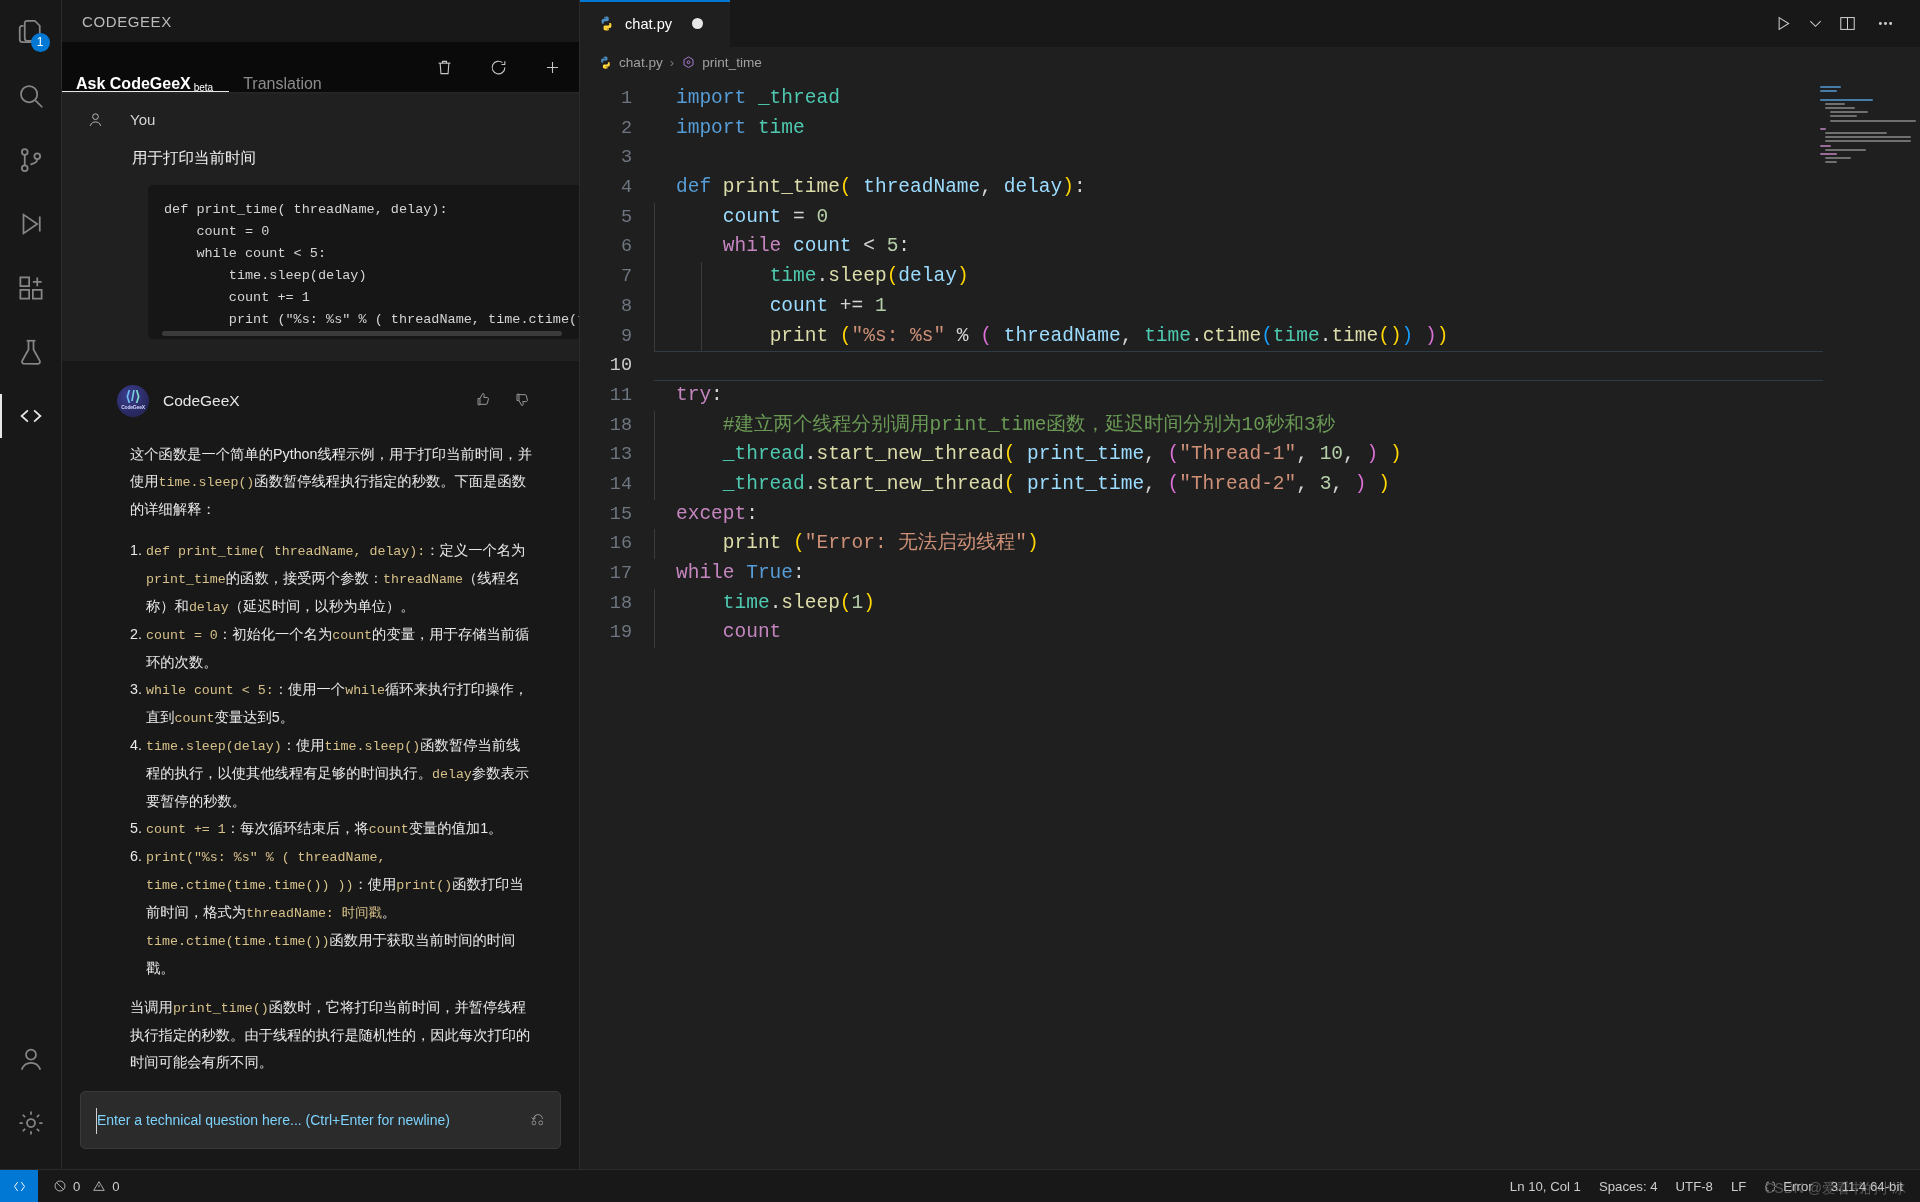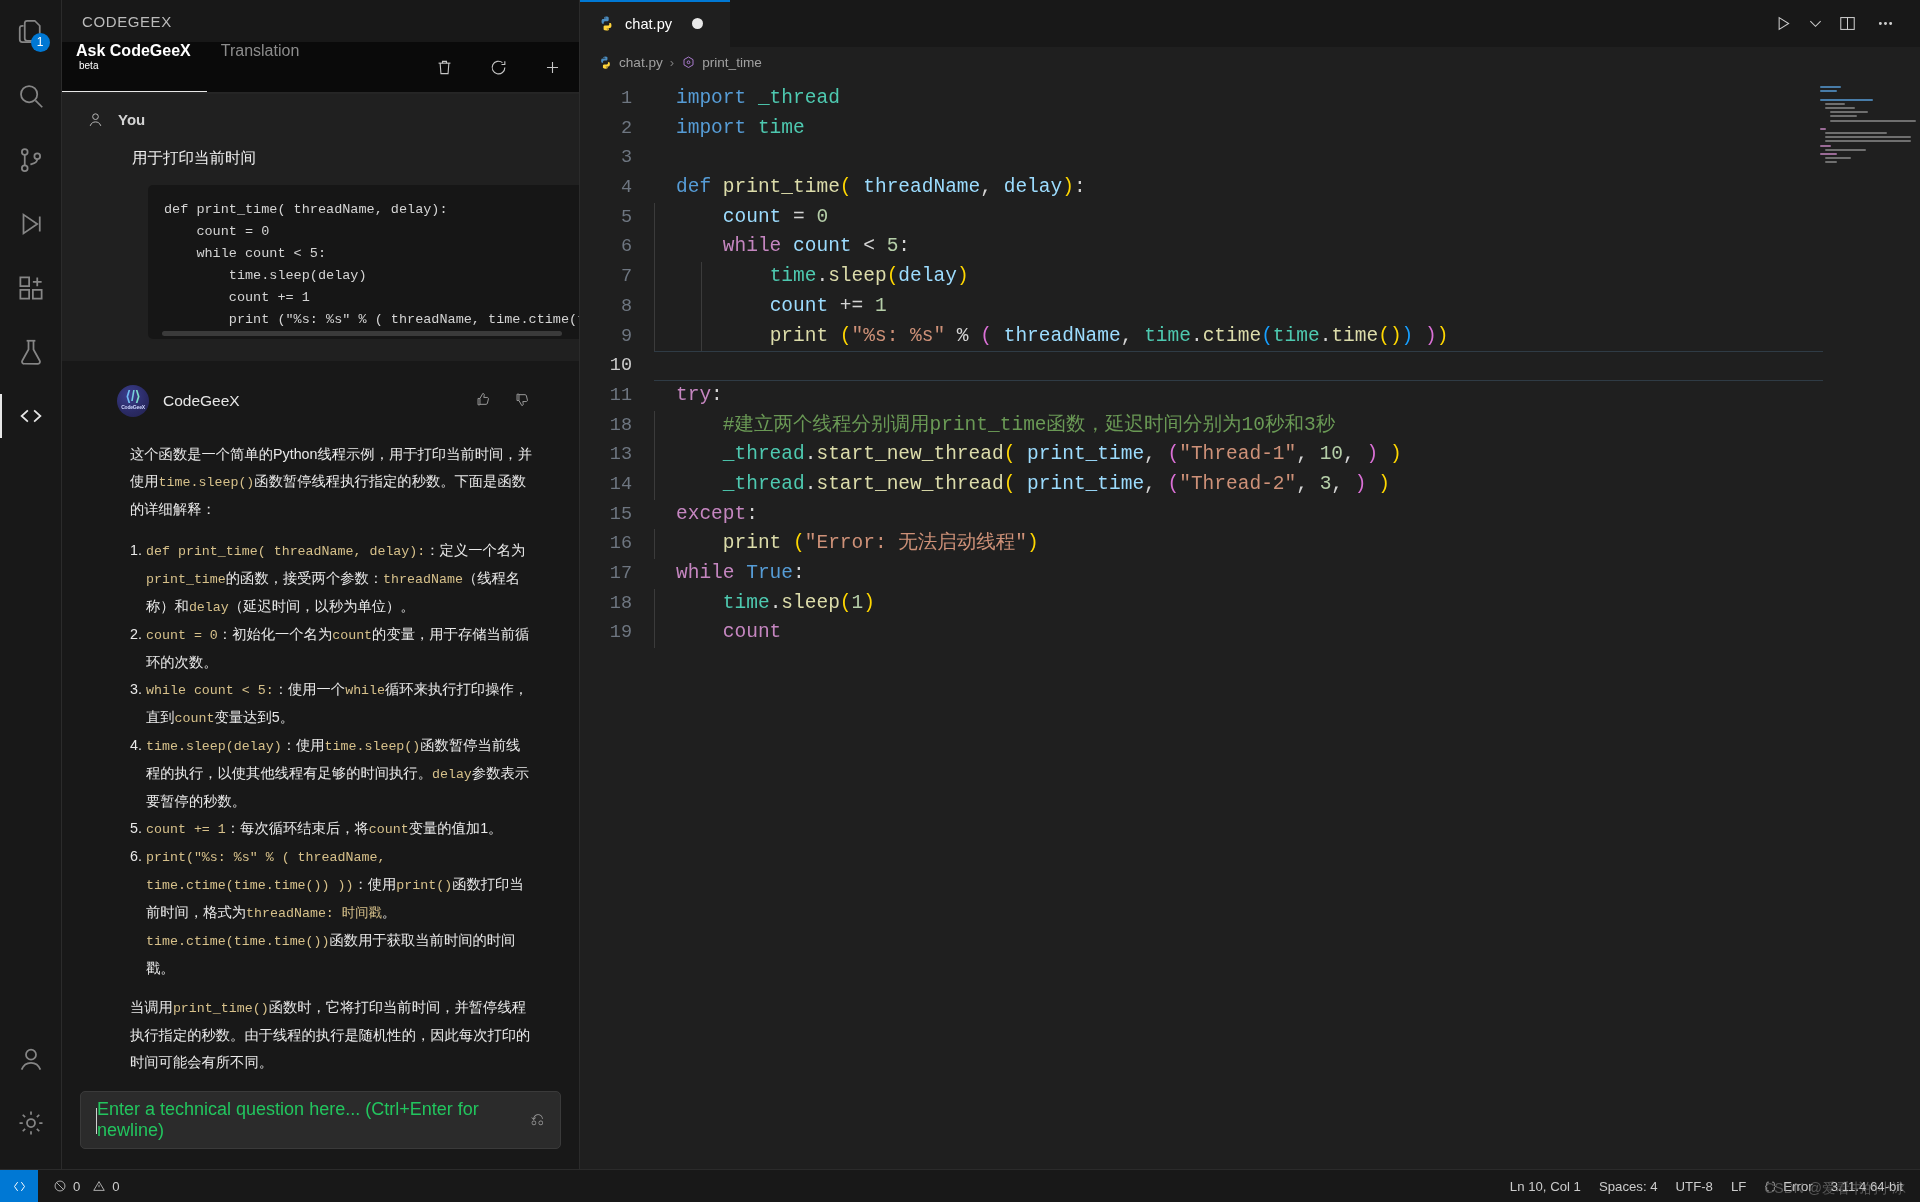--- a/index.html
+++ b/index.html
@@ -41,40 +41,40 @@
   }
   .side-title {
     height: 44px; display: flex; align-items: center; padding-left: 20px;
     color: #bbbbbb; font-size: 15px; letter-spacing: .6px;
   }
   .cg-tabbar {
     height: 52px; background: #0a0a0a; display: flex; align-items: stretch;
     border-bottom: 1px solid #242424; position: relative;
   }
   .cg-tab {
-    display: flex; align-items: flex-start; padding: 0 16px 0 14px; color: #8c8c8c; font-size: 16px;
-    cursor: pointer; position: relative; flex-direction: column;
+    display: flex; align-items: flex-end; padding: 0 16px 0 14px; color: #8c8c8c; font-size: 16px;
+    cursor: pointer; position: relative;
   }
   .cg-tab.active { color: #ffffff; font-weight: 600; }
   .cg-tab.active::after {
     content: ""; position: absolute; left: 0; right: 0; bottom: 0; height: 2px; background: #e8e8e8;
   }
   .cg-tab sup { font-size: 10px; margin-left: 3px; font-weight: 400; vertical-align: super; }
   .cg-actions { margin-left: auto; display: flex; align-items: center; }
   .cg-act {
     width: 54px; height: 52px; display: flex; align-items: center; justify-content: center;
     color: #c6c6c6; cursor: pointer;
   }
   .cg-act svg { width: 19px; height: 19px; stroke: currentColor; fill: none; stroke-width: 1.4; }
 
   .chat-scroll { flex: 1 1 auto; overflow: hidden; position: relative; }
 
   .msg-user { background: #202020; padding: 0 0 22px 0; }
   .msg-head {
-    display: flex; align-items: center; gap: 12px; padding: 14px 0 4px 22px; color: #d4d4d4; font-size: 15px; font-weight: bold;
+    display: flex; align-items: center; gap: 24px; padding: 14px 0 4px 22px; color: #d4d4d4; font-size: 15px;
   }
   .avatar-user {
     width: 22px; height: 22px; border-radius: 4px; display: flex; align-items: center; justify-content: center;
     color: #b9b9b9;
   }
   .avatar-user svg { width: 17px; height: 17px; stroke: currentColor; fill: none; stroke-width: 1.4; }
   .avatar-bot {
     width: 32px; height: 32px; border-radius: 50%;
     background: radial-gradient(circle at 38% 32%, #3b3f8f 0%, #2a2a63 60%, #22224f 100%);
     display: flex; flex-direction: column; align-items: center; justify-content: center;
@@ -114,21 +114,21 @@
   .bot-list li { counter-increment: li; margin-bottom: 0px; text-indent: 0; padding-left: 16px; position: relative; }
   .bot-list li::before {
     content: counter(li) "."; position: absolute; left: 0; color: #e9e9e9; font-size: 14.3px;
   }
 
   .composer-wrap { padding: 16px 18px 20px 18px; background: #181818; }
   .composer {
     height: 58px; background: #2b2b2b; border: 1px solid #3a3a3a; border-radius: 5px;
     display: flex; align-items: center; padding: 0 16px; position: relative;
   }
-  .composer .ph { color: #22c55e; font-size: 18px; }
+  .composer .ph { color: #7dd3fc; font-size: 14px; }
   .composer .enter { margin-left: auto; color: #9d9d9d; font-size: 17px; }
   .composer .caret {
     position: absolute; left: 15px; top: 16px; width: 1px; height: 26px; background: #d0d0d0;
   }
 
   
   .editorcol { flex: 1 1 auto; display: flex; flex-direction: column; background: #1f1f1f; min-width: 0; }
   .tabstrip { height: 47px; background: #181818; display: flex; align-items: stretch; position: relative; }
   .etab {
     display: flex; align-items: center; gap: 10px; padding: 0 18px 0 18px; background: #1f1f1f;

